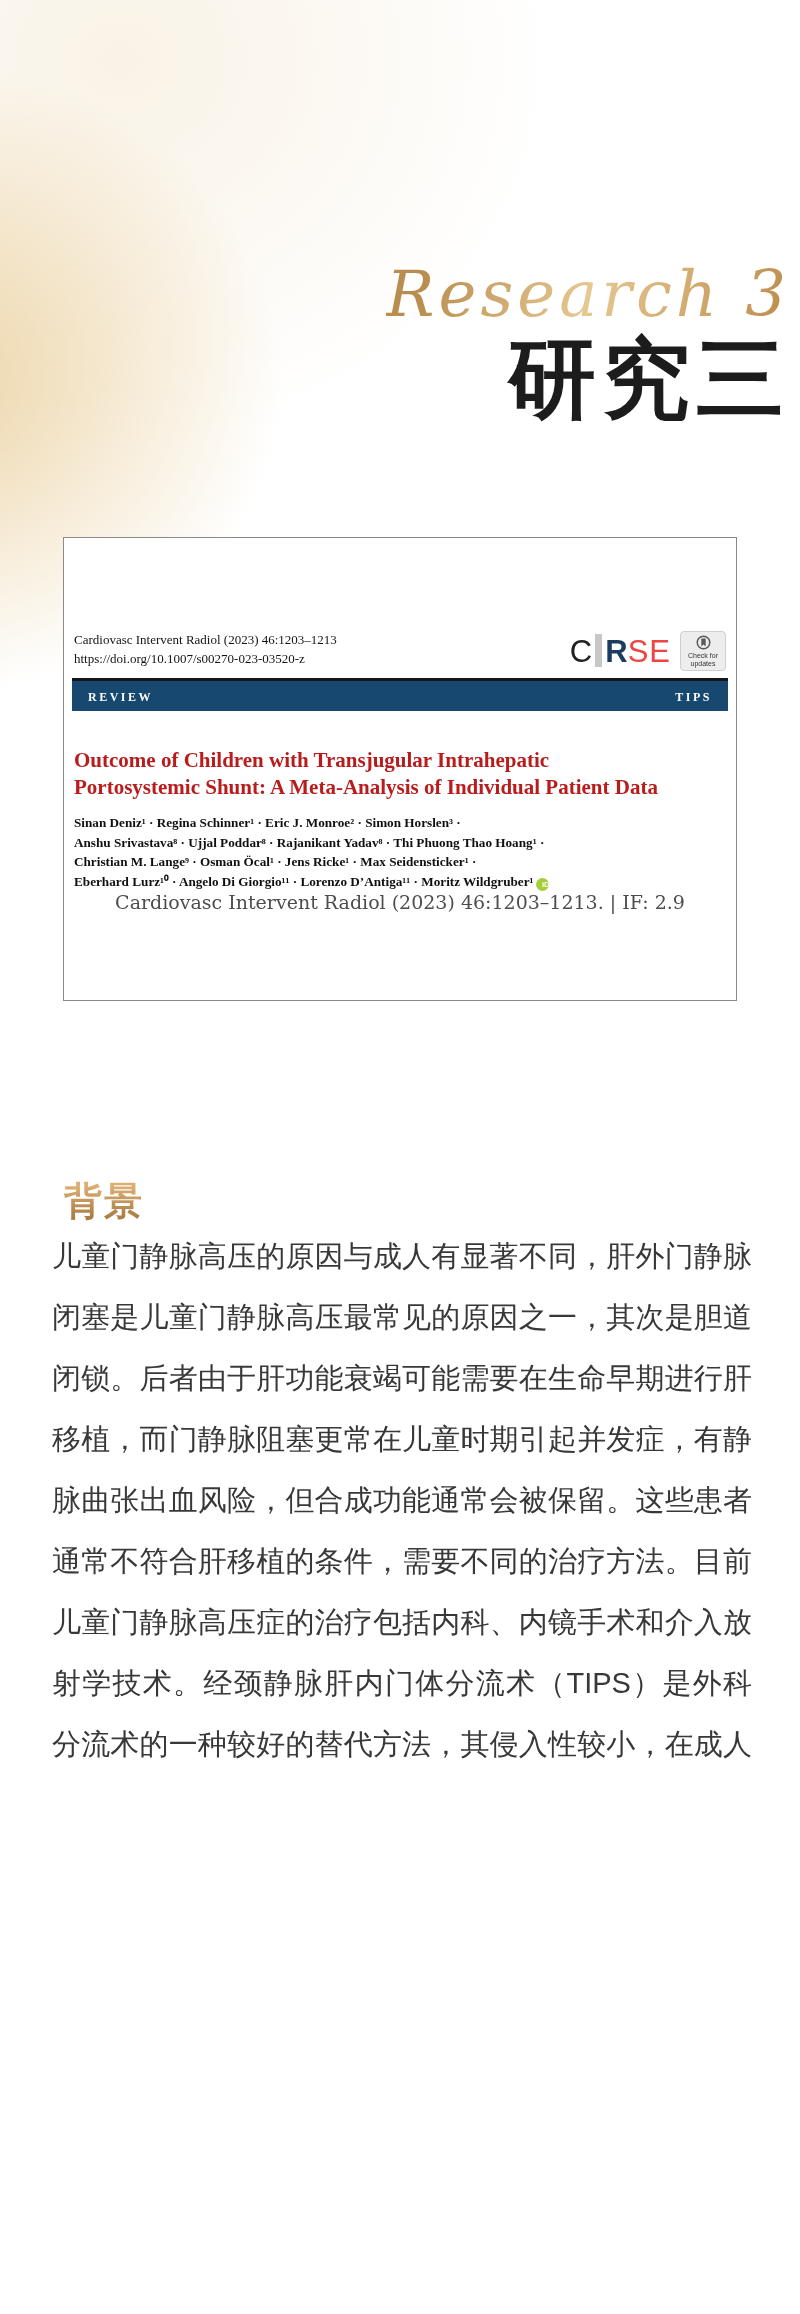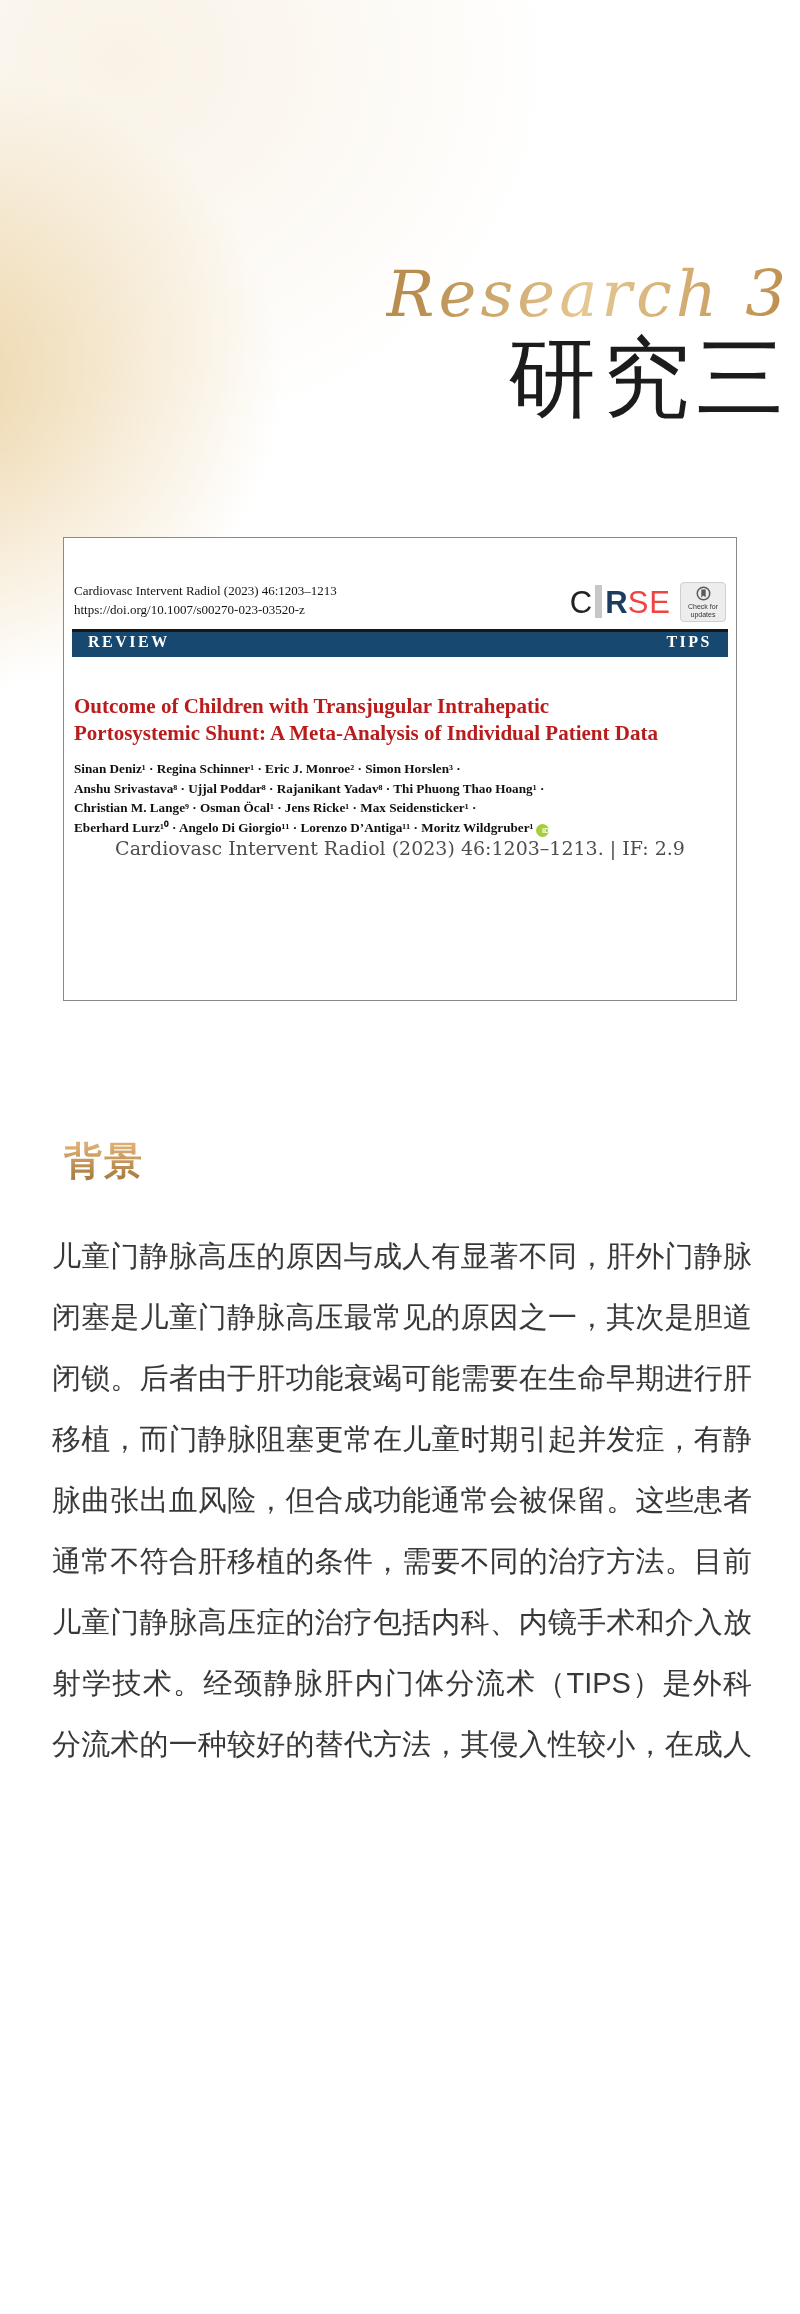--- a/index.html
+++ b/index.html
@@ -25,35 +25,35 @@
     font-size:64px; line-height:1.15;
     letter-spacing:4px;
     color:#c79d60;
     background:linear-gradient(105deg,#b98d4f 10%,#e6c892 50%,#c09252 95%);
     -webkit-background-clip:text; background-clip:text;
     -webkit-text-fill-color:transparent;
   }
   .cn-title {
     margin-top:2px;
     font-family:"DejaVu Serif","Liberation Serif", serif;
-    font-weight:normal;
+    font-weight:bold;
     font-size:88px; line-height:1.0;
     letter-spacing:6px;
     color:#1c1c1c;
   }
 
   
   .paper-card {
     position:absolute; left:63px; top:537px;
     width:674px; height:464px;
     background:#ffffff;
     border:1px solid #8a8a8a;
     padding:0 8px;
   }
-  .journal-row { margin-top:43px; display:flex; justify-content:space-between; align-items:flex-start; padding:0 2px;gap:40px; }
+  .journal-row { margin-top:92px; display:flex; justify-content:space-between; align-items:flex-start; padding:0 2px;gap:40px; }
   .j-info { font-family:"Liberation Serif", serif; font-size:13px; line-height:19px; color:#141414; }
   .logo-group { display:flex; align-items:flex-start; gap:9px; margin-top:1px; }
   .cirse { display:flex; align-items:flex-end; font-family:"Liberation Sans", sans-serif; }
   .cirse .c  { font-size:31px; line-height:30px; color:#222222; }
   .cirse .bar{ width:7px; height:33px; background:#c7c7c7; margin:0 3px; align-self:flex-start; margin-top:3px; }
   .cirse .r  { font-size:31px; line-height:30px; font-weight:bold; color:#1b3c5e; }
   .cirse .se { font-size:31px; line-height:30px; font-weight:300; color:#ef4444; letter-spacing:1px; }
   .check-badge {
     width:46px; height:40px;
     background:#ededed; border:1px solid #cfcfcf; border-radius:4px;
@@ -62,23 +62,23 @@
   }
   .check-badge svg { display:block; margin-bottom:2px; }
 
   .banner {
     margin-top:7px;
     background:#17486f;
     border-top:3px solid #161616;
     color:#ffffff;
     font-family:"Liberation Serif", serif;
     font-weight:bold;
-    font-size:16px; letter-spacing:2.5px;
+    font-size:12px; letter-spacing:2.5px;
     display:flex; justify-content:space-between;
-    padding:1px 16px 6px 16px;
+    padding:9px 16px 6px 16px;
   }
 
   .paper-title {
     margin-top:36px; padding:0 2px;
     font-family:"Liberation Serif", serif;
     font-weight:bold;
     font-size:21px; line-height:27px;
     color:#b91c1c;
   }
   .authors {
@@ -96,21 +96,21 @@
     vertical-align:-1px; margin-left:3px;
   }
   .citation {
     text-align:center;
     font-family:"DejaVu Serif","Liberation Serif", serif;
     font-size:19px; color:#4d4d4d;
   }
 
   
   .section-heading {
-    position:absolute; left:64px; top:1140px;
+    position:absolute; left:64px; top:1180px;
     font-family:"DejaVu Serif","Liberation Serif", serif;
     font-weight:bold;
     font-size:38px; line-height:1.1; letter-spacing:2px;
     color:#bd8f54;
     background:linear-gradient(180deg,#dcae72 15%,#a97c42 90%);
     -webkit-background-clip:text; background-clip:text;
     -webkit-text-fill-color:transparent;
   }
   .body-paragraph {
     position:absolute; left:52px; top:1226px;

